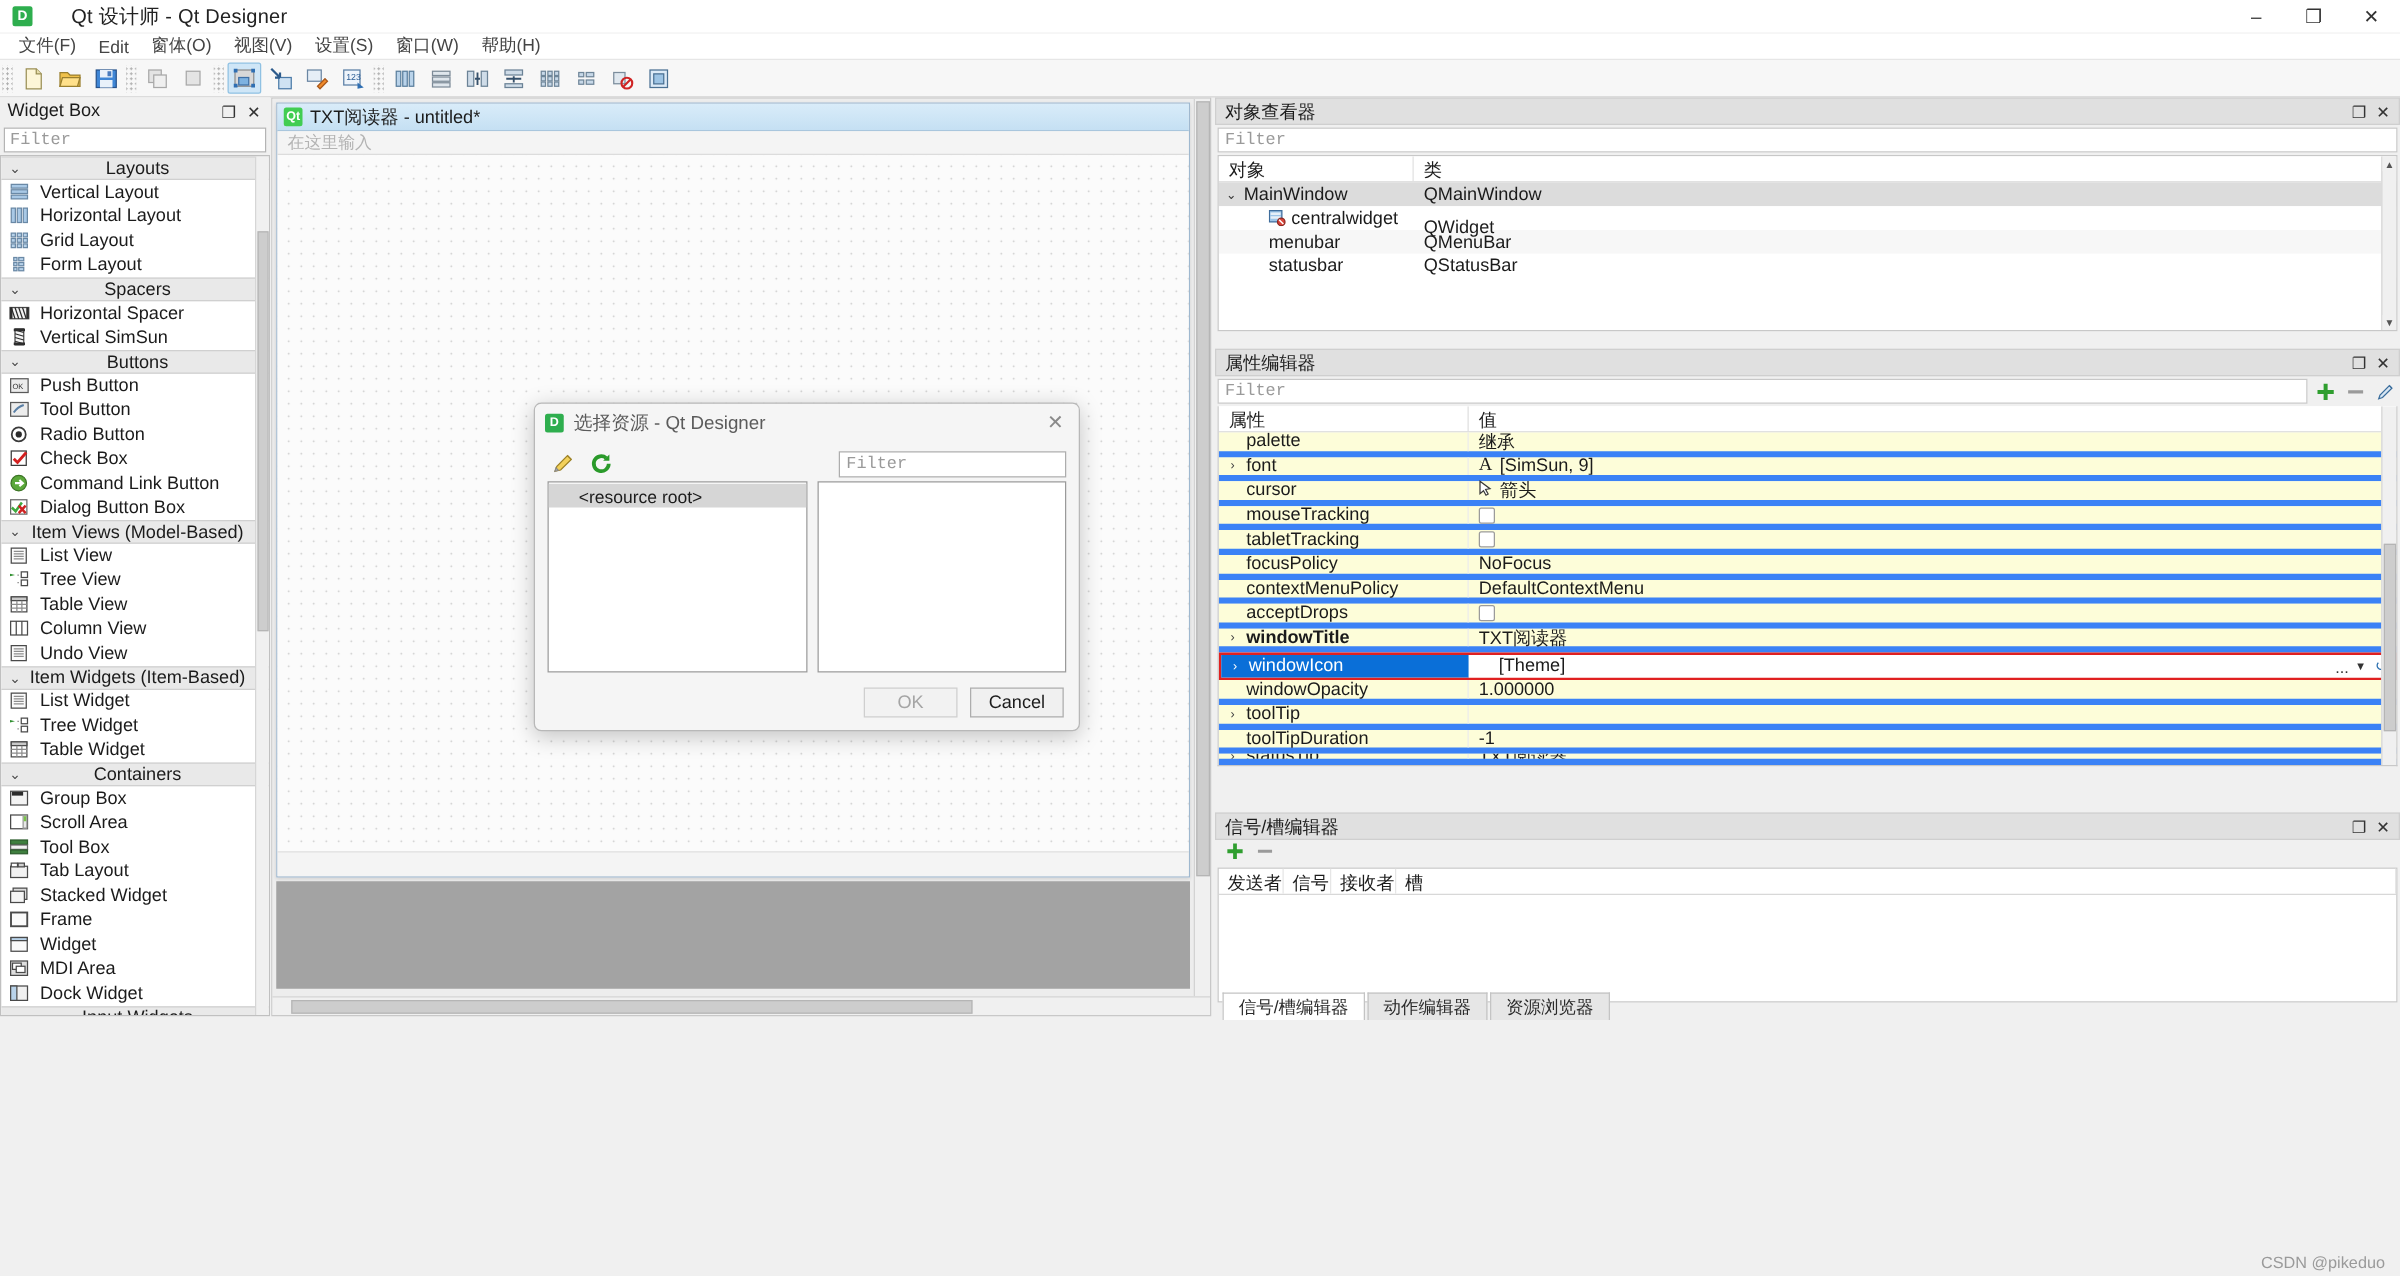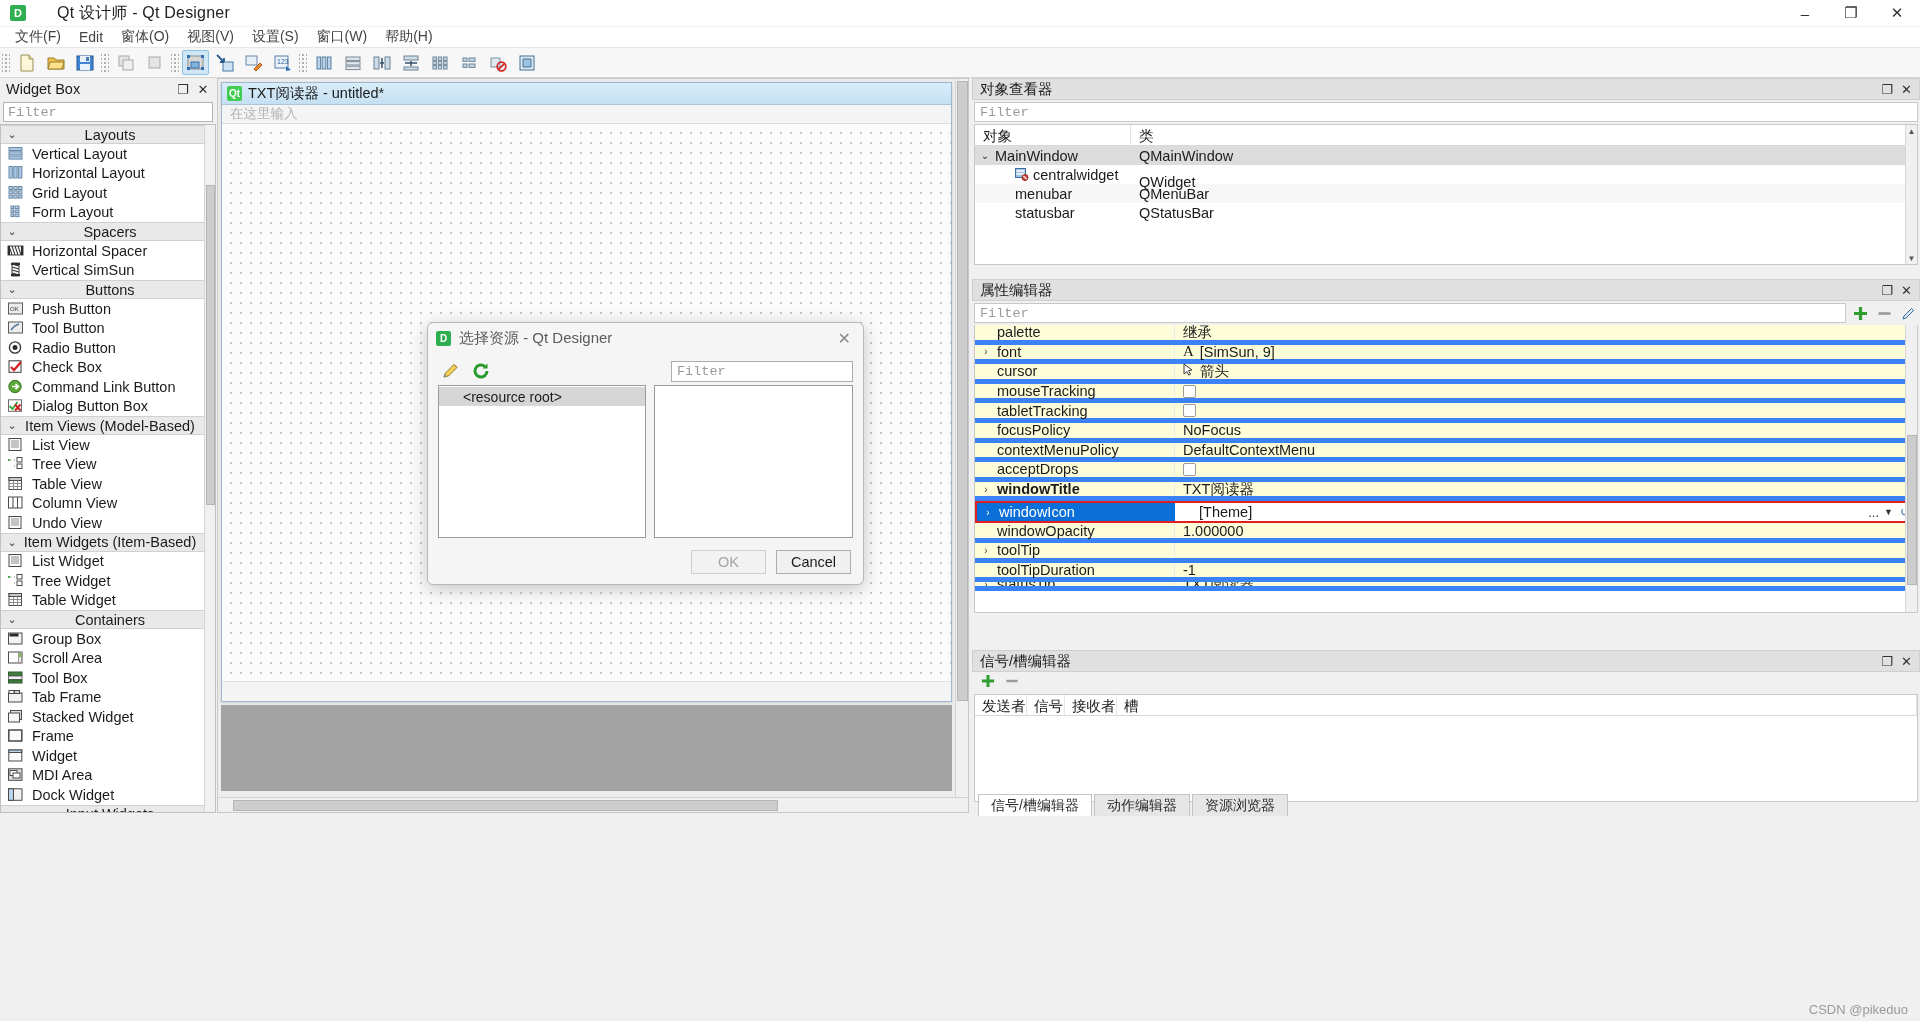--- a/index.html
+++ b/index.html
@@ -721,21 +721,21 @@
         <span class="lbl">Tool Box</span>
       </div>
       <div class="wb-row">
         <span class="ico">
           <svg width="17" height="15" viewBox="0 0 17 15">
               <rect x="1.5" y="4" width="13.5" height="9" fill="#f2f2f2" stroke="#4a4a4a"></rect>
               <rect x="2" y="1.5" width="5" height="3" fill="#fff" stroke="#4a4a4a"></rect>
               <rect x="7.5" y="1.5" width="5" height="3" fill="#d0d0d0" stroke="#4a4a4a"></rect>
             </svg>
         </span>
-        <span class="lbl">Tab Frame</span>
+        <span class="lbl">Tab Layout</span>
       </div>
       <div class="wb-row">
         <span class="ico">
           <svg width="17" height="15" viewBox="0 0 17 15">
               <rect x="3.5" y="1.5" width="11" height="9" fill="#dcdcdc" stroke="#4a4a4a"></rect>
               <rect x="1.5" y="4" width="11" height="9" fill="#f5f5f5" stroke="#4a4a4a"></rect>
             </svg>
         </span>
         <span class="lbl">Stacked Widget</span>
       </div>
@@ -942,20 +942,24 @@
         <span class="pe-ic">
           <svg width="17" height="17" viewBox="0 0 17 17">
               <path d="M3 14l1-3 7.5-7.5 2 2L6 13z" fill="#d8e6f3" stroke="#3a6d9c"></path>
               <path d="M11.5 3.5l2 2" stroke="#3a6d9c"></path>
             </svg>
         </span>
       </div>
 
 
       <div class="pe-table">
+        <div class="pe-hrow">
+          <div class="pe-hcell" style="width:200px;border-right:1px solid #e0e0e0;">属性</div>
+          <div class="pe-hcell" style="flex:1;">值</div>
+        </div>
 
         <div class="pe-row">
           <div class="pe-prop">
               <span class="pe-exp"></span>
               <span class="pe-pname">palette</span>
             </div>
           <div class="pe-val">继承</div>
         </div>
 
         <div class="pe-row">

